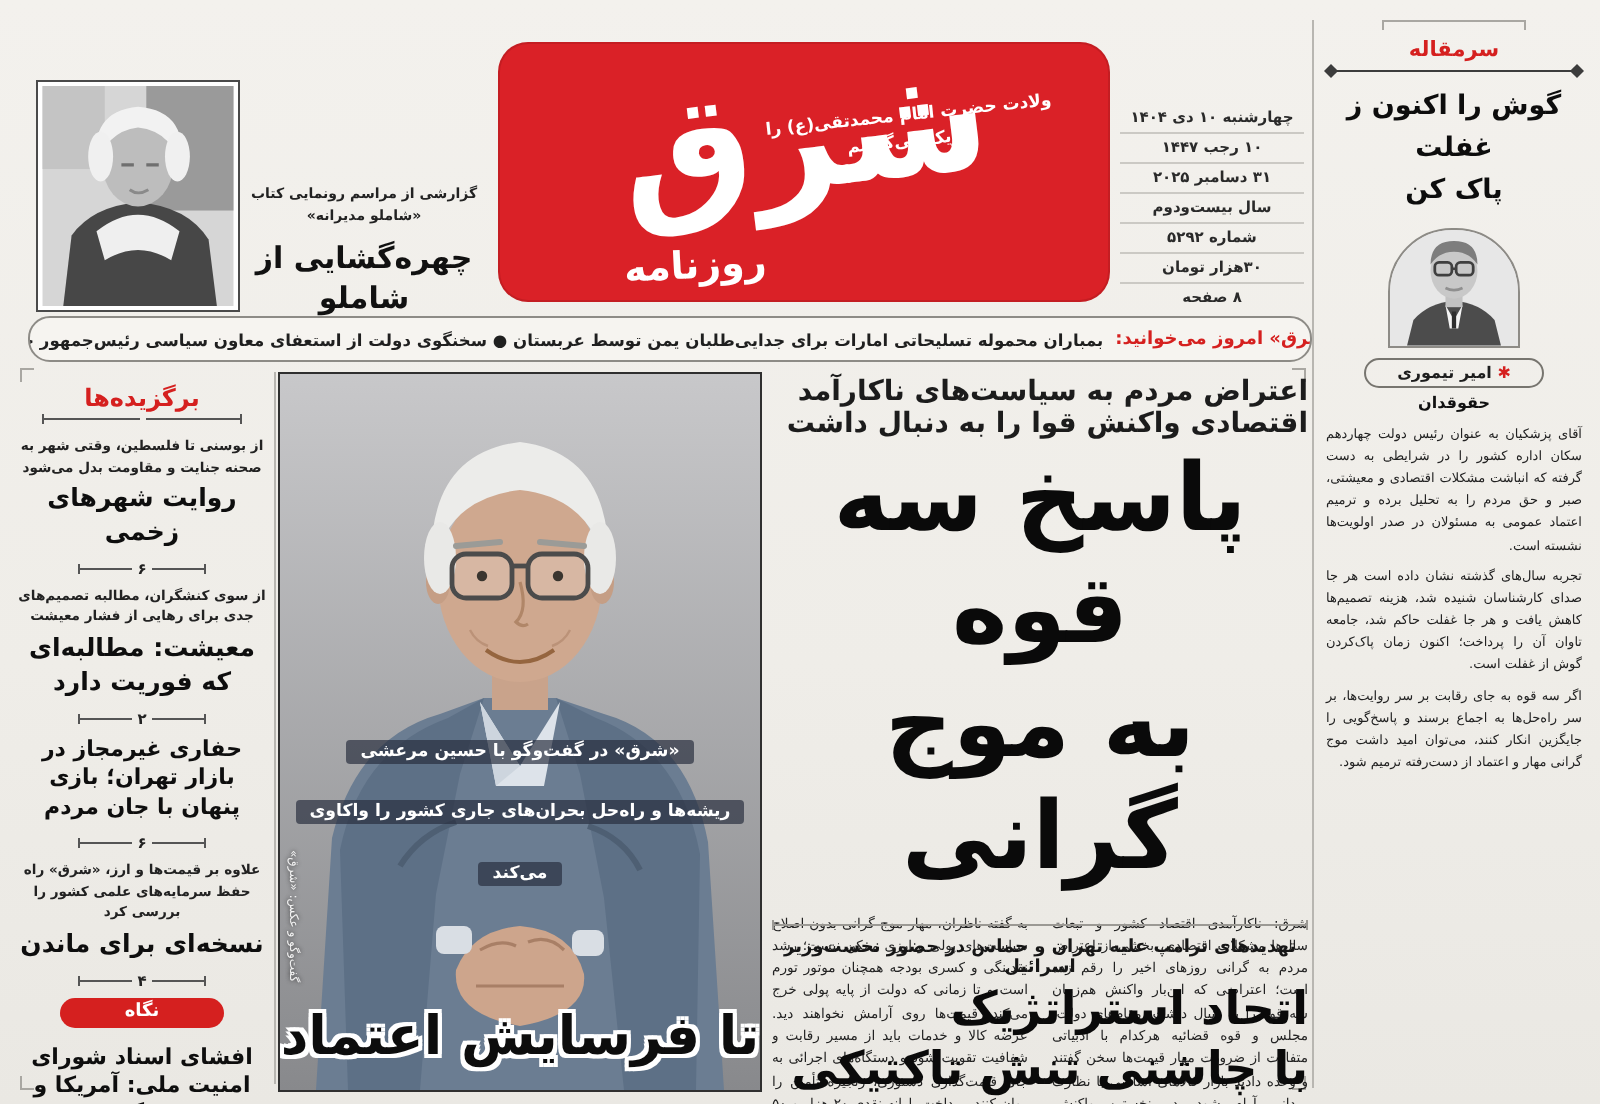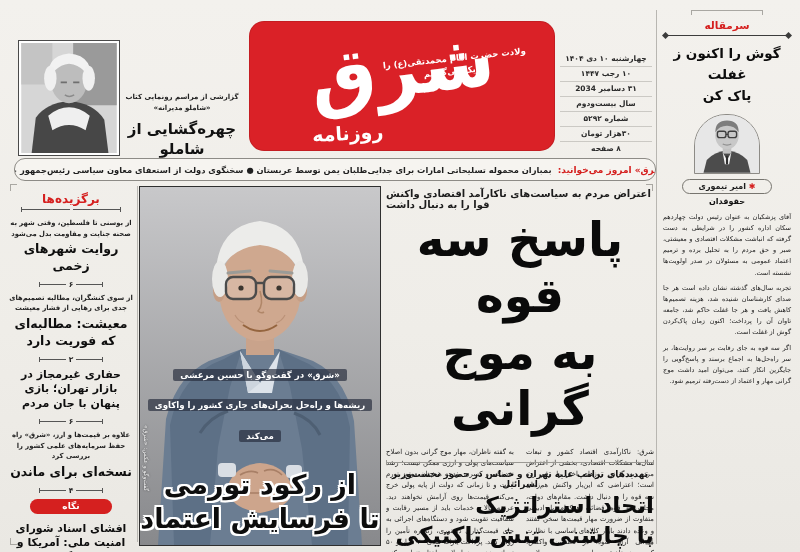--- a/index.html
+++ b/index.html
@@ -53,21 +53,21 @@
   .photo{position:absolute;left:139px;top:186px;width:240px;height:358px;border:1px solid #2f2f2f;background:#9a9a9c;overflow:hidden;}
   .photo svg{display:block;width:100%;height:100%;}
   .ph-credit{position:absolute;left:3px;bottom:120px;transform:rotate(90deg);transform-origin:left bottom;font-size:6px;color:#f2f2f2;letter-spacing:.5px;text-shadow:0 0 2px #333;white-space:nowrap;}
   .ph-cap{position:absolute;left:4px;right:4px;bottom:96px;text-align:center;line-height:1.9;}
   .ph-cap span{background:rgba(38,44,60,.68);color:#fff;font-size:8.6px;font-weight:bold;padding:1px 7px;border-radius:2px;box-decoration-break:clone;}
   .ph-title{position:absolute;left:0;right:0;bottom:8px;text-align:center;font-size:27px;font-weight:bold;line-height:1.28;color:#0d0d0d;}
   .ph-title span{text-shadow:-2px -2px 0 #fff,2px -2px 0 #fff,-2px 2px 0 #fff,2px 2px 0 #fff,0 -2px 0 #fff,0 2px 0 #fff,-2px 0 0 #fff,2px 0 0 #fff;}
 
   
   .main{position:absolute;left:386px;top:188px;width:268px;}
-  .m-kicker{font-size:10px;font-weight:bold;color:#1c1c1c;text-align:left;}
+  .m-kicker{font-size:14px;font-weight:bold;color:#1c1c1c;text-align:right;}
   .m-title{font-size:47px;font-weight:bold;color:#0a0a0a;text-align:center;line-height:1.2;letter-spacing:-1px;margin-top:2px;}
   .m-body{margin-top:9px;column-count:2;column-gap:12px;font-size:6.8px;line-height:1.66;text-align:justify;color:#222;height:152px;overflow:hidden;}
   .m-body p{margin:0 0 5px;}
 
   
   .bottom{position:absolute;left:386px;top:462px;width:268px;}
   .b-rule{height:1px;background:#9b9994;position:relative;margin-bottom:6px;}
   .b-rule::before,.b-rule::after{content:"";position:absolute;top:-2px;width:1px;height:5px;background:#9b9994;}
   .b-rule::before{right:0;} .b-rule::after{left:0;}
   .b-kicker{font-size:9px;font-weight:bold;color:#161616;text-align:center;}
@@ -103,21 +103,21 @@
   <div class="cm br" style="left:646px;top:538px;"></div>
 
   <div class="masthead">
     <div class="blessing">ولادت حضرت امام محمدتقی(ع) را تبریک می‌گوییم</div>
     <div class="logo">شرق</div>
     <div class="rooznameh">روزنامه</div>
   </div>
   <div class="datecol">
     <div class="drow">چهارشنبه ۱۰ دی ۱۴۰۴</div>
     <div class="drow">۱۰ رجب ۱۴۴۷</div>
-    <div class="drow">۳۱ دسامبر 2034</div>
+    <div class="drow">۳۱ دسامبر ۲۰۲۵</div>
     <div class="drow">سال بیست‌ودوم</div>
     <div class="drow">شماره ۵۲۹۲</div>
     <div class="drow">۳۰هزار تومان</div>
     <div class="drow">۸ صفحه</div>
   </div>
 
   <div class="sh-photo">
     <svg viewBox="0 0 92 106">
       <rect width="92" height="106" fill="#d6d6d6"></rect>
       <rect x="50" y="0" width="42" height="60" fill="#9a9a9a"></rect>
@@ -246,21 +246,21 @@
       <rect x="78" y="276" width="18" height="14" rx="4" fill="#d9dee4"></rect>
       <rect x="146" y="278" width="16" height="13" rx="4" fill="#d9dee4"></rect>
       <path d="M60 246 Q70 230 88 224 M180 248 Q172 232 154 226" stroke="#4e5f73" stroke-width="3" fill="none"></path>
     </svg>
     <div class="ph-credit">گفت‌وگو و عکس: «شرق»</div>
     <div class="ph-cap">
       <span>«شرق» در گفت‌وگو با حسین مرعشی</span><br>
       <span>ریشه‌ها و راه‌حل بحران‌های جاری کشور را واکاوی می‌کند</span>
     </div>
     <div class="ph-title">
-      <span>از رکود تورمی</span><br>
+      <br>
       <span>تا فرسایش اعتماد</span>
     </div>
   </div>
 
   <div class="main">
     <div class="m-kicker">اعتراض مردم به سیاست‌های ناکارآمد اقتصادی واکنش قوا را به دنبال داشت</div>
     <div class="m-title">
       <span>پاسخ سه قوه</span><br>
       <span>به موج گرانی</span>
     </div>

